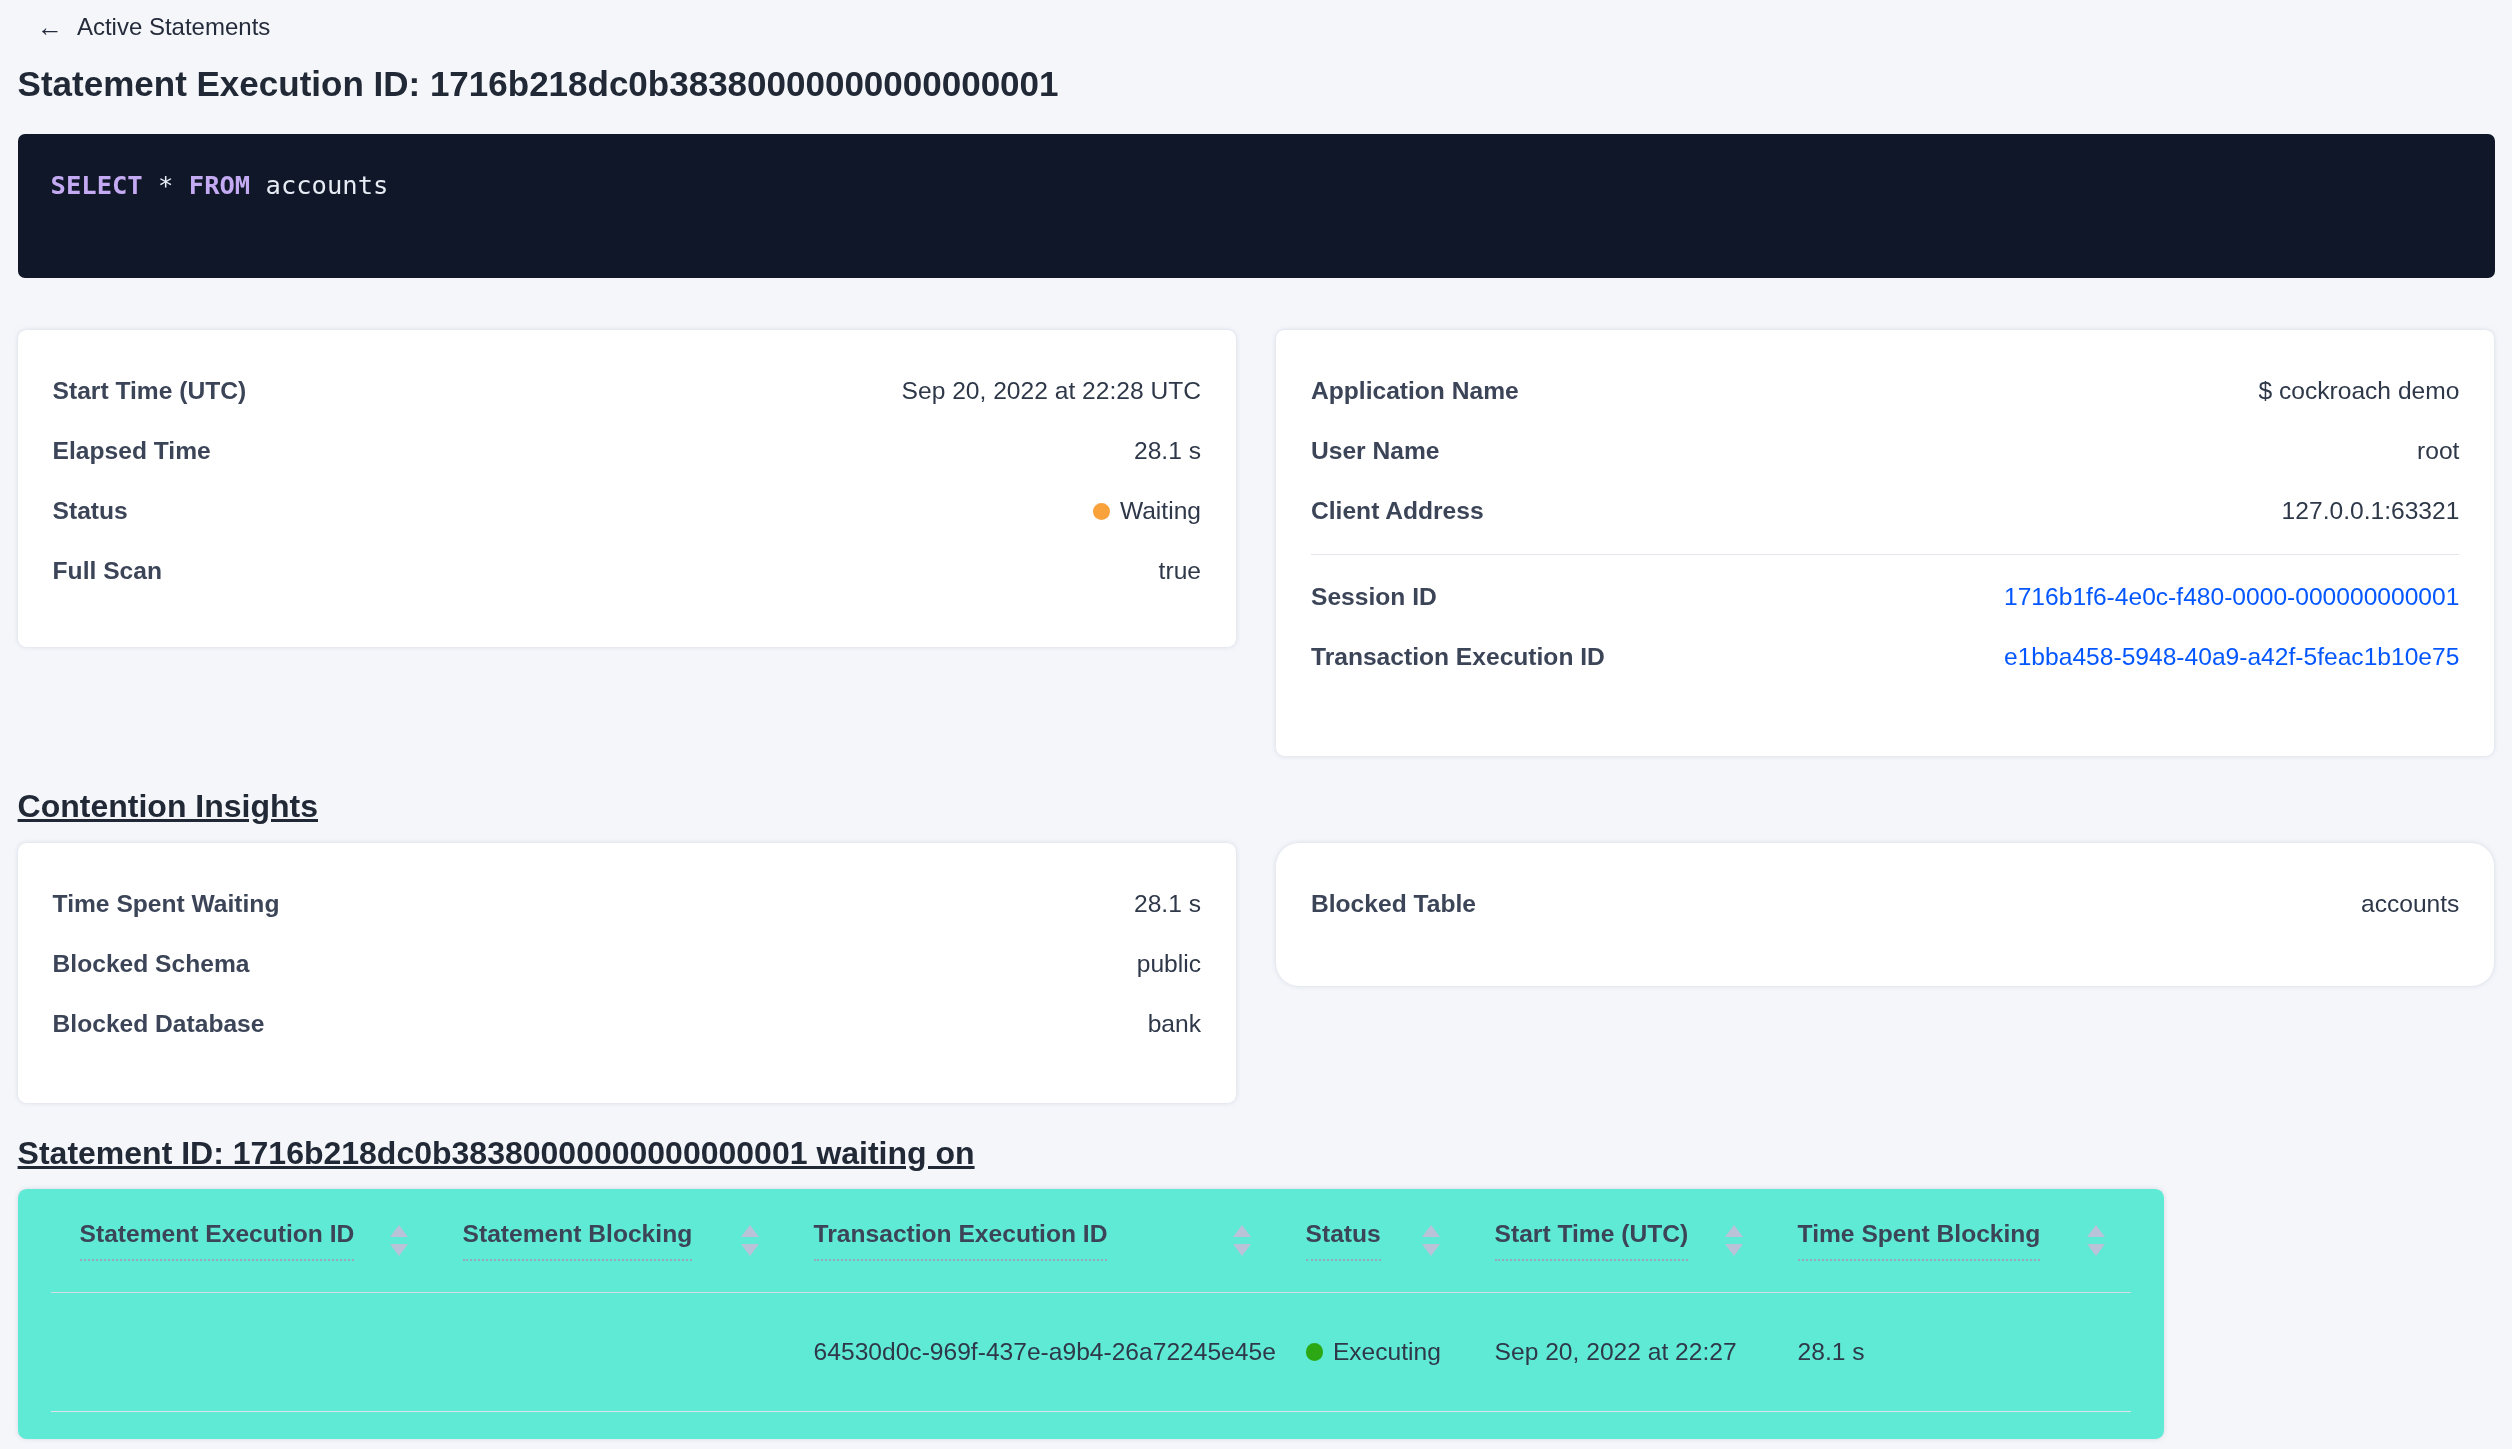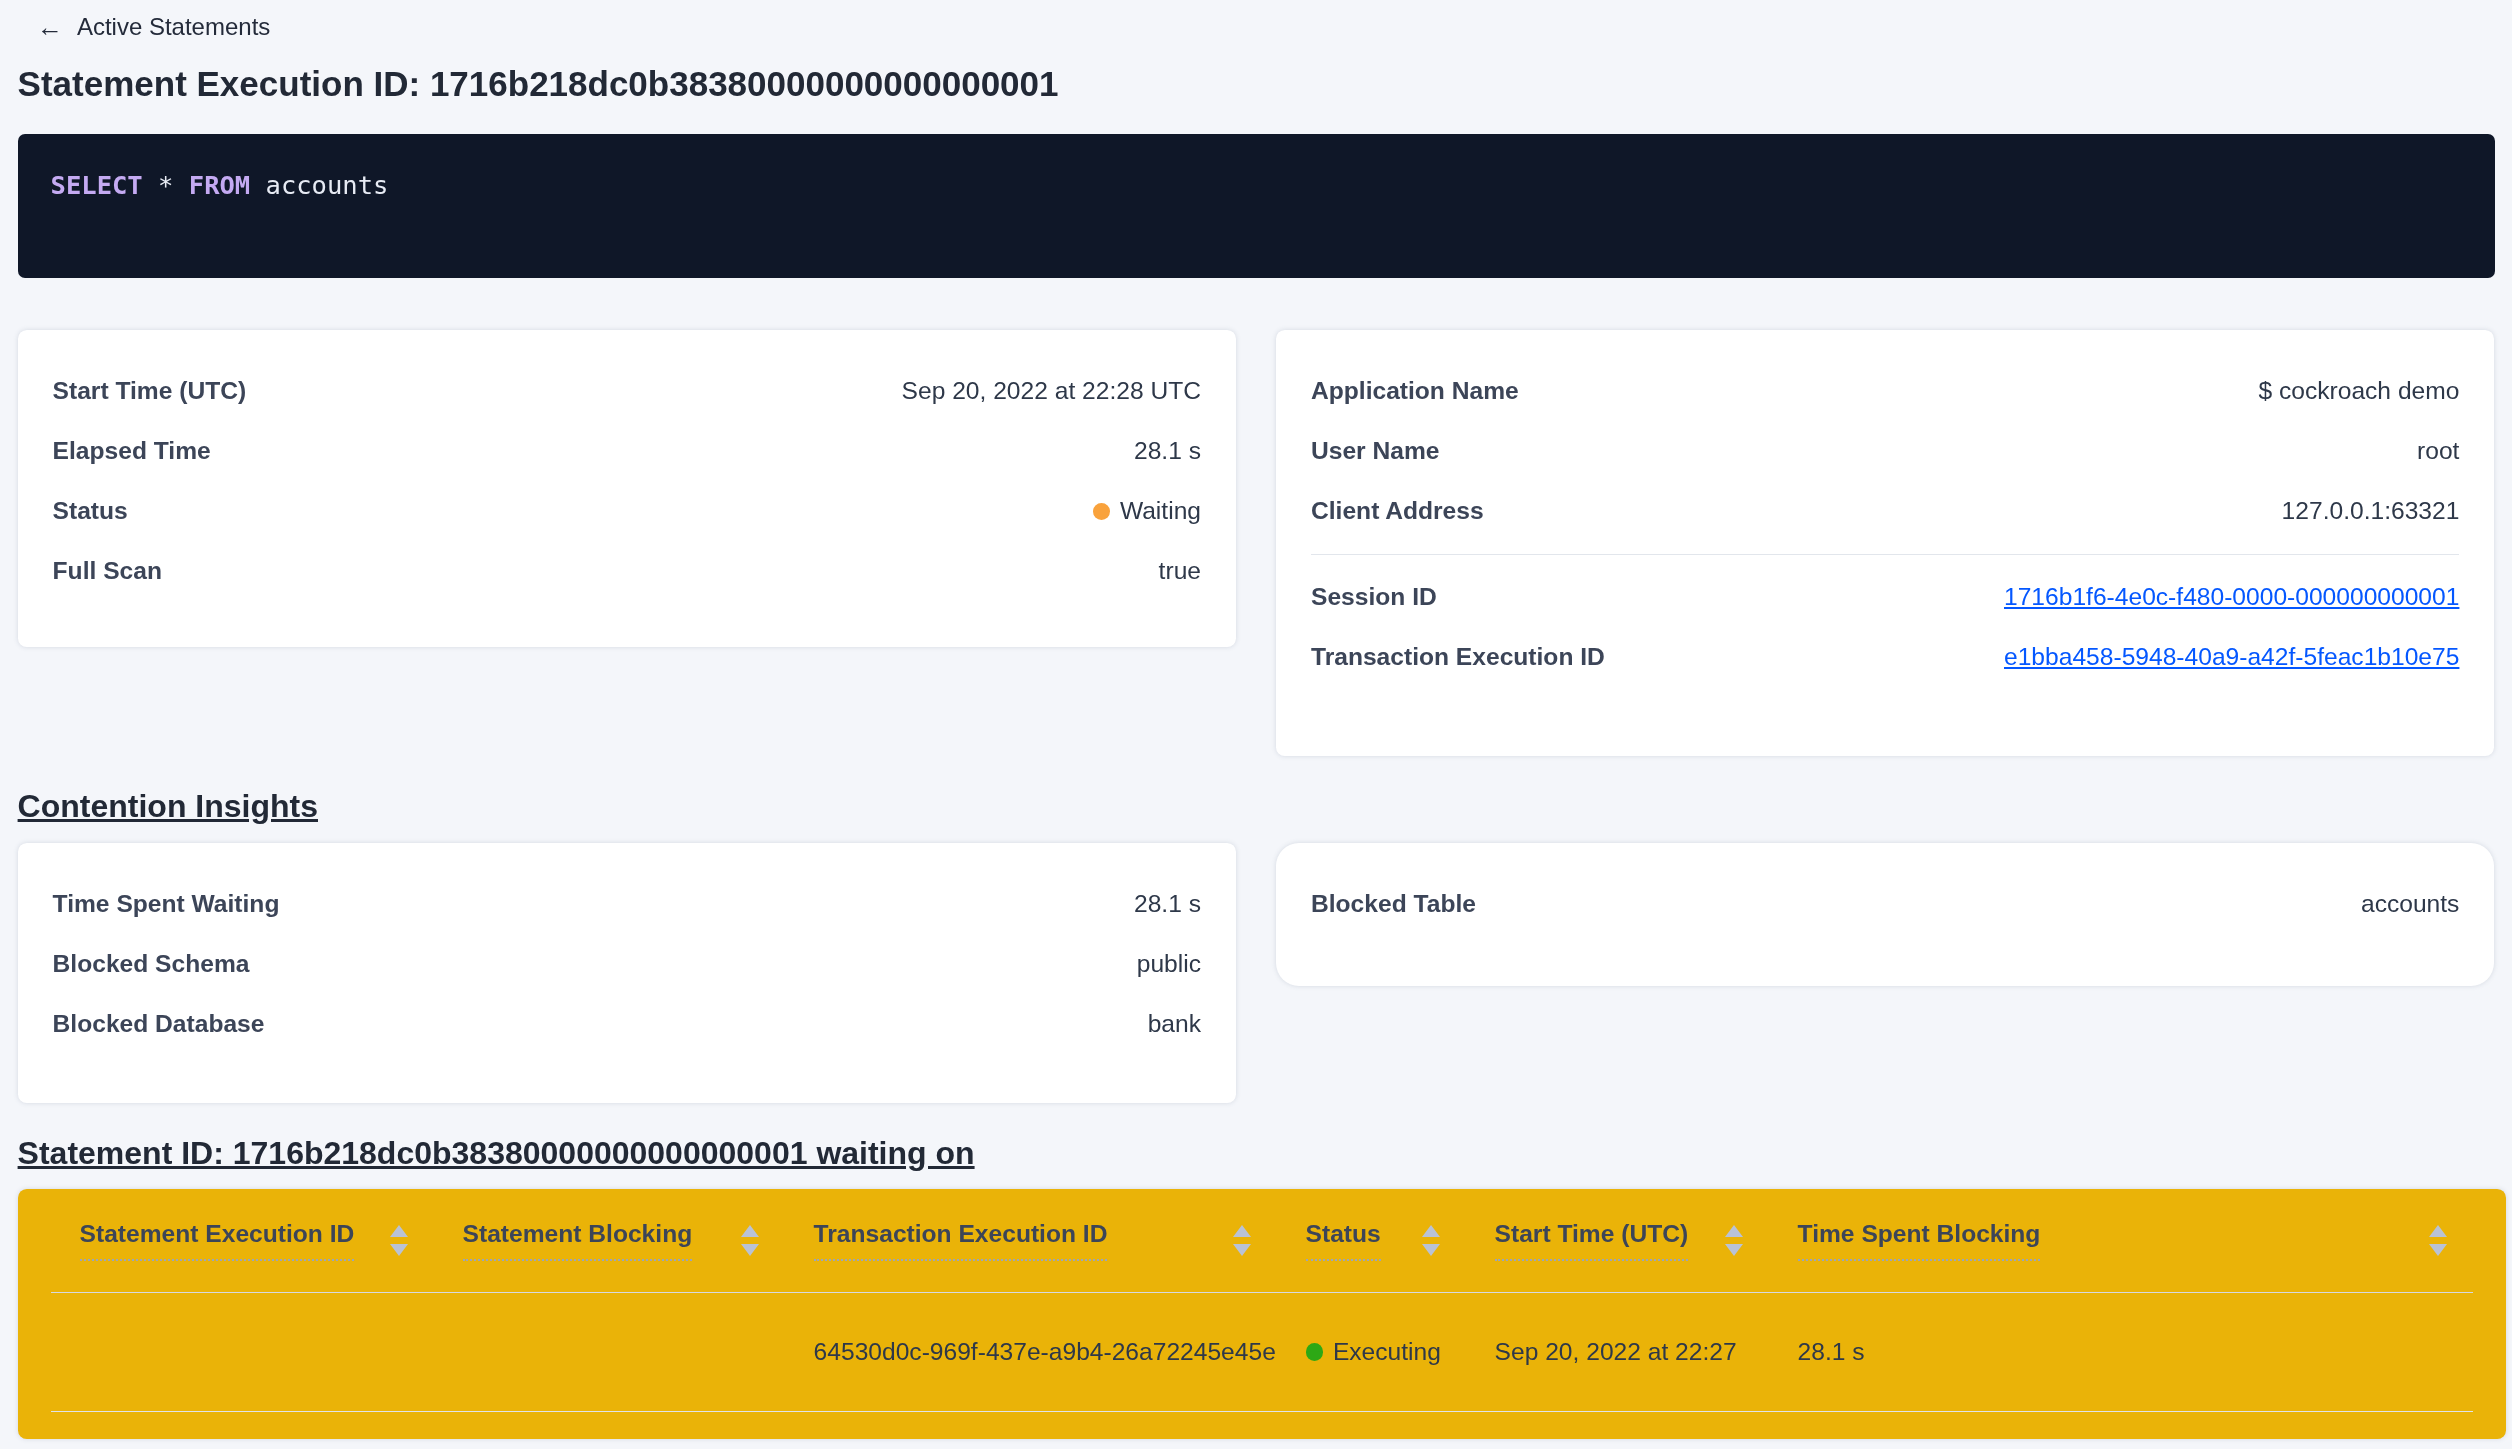--- a/index.html
+++ b/index.html
@@ -95,21 +95,20 @@
     font-size:24.6px;
   }
   .kv-value{
     color:#2e3849;
     font-size:24.6px;
     text-align:right;
   }
   .kv-value.link{
     color:var(--accent-blue);
     cursor:pointer;
-    text-decoration:underline;
   }
   .divider{
     border:none;
     border-top:1.8px solid #e2e6ec;
     margin:12.3px 0;
   }
   .dot{
     display:inline-block;
     width:17.6px;height:17.6px;
     border-radius:50%;
@@ -125,23 +124,23 @@
     font-weight:bold;
     color:#222936;
     margin:32px 0 17.6px 0;
     text-decoration:underline;
   }
   h2.section-heading.waiting{
     margin:32.5px 0 16.7px 0;
   }
   
   .table-card{
-    width:2488px;
+    width:2146px;
     height:250px;
-    background:#eab308;
+    background:#5eead4;
     border-radius:8.8px;
     box-shadow:0 0 5.3px rgba(71,88,114,0.18);
     padding:0 33px;
   }
   table.waiting-table{
     width:100%;
     border-collapse:collapse;
     table-layout:fixed;
   }
   .waiting-table th{

